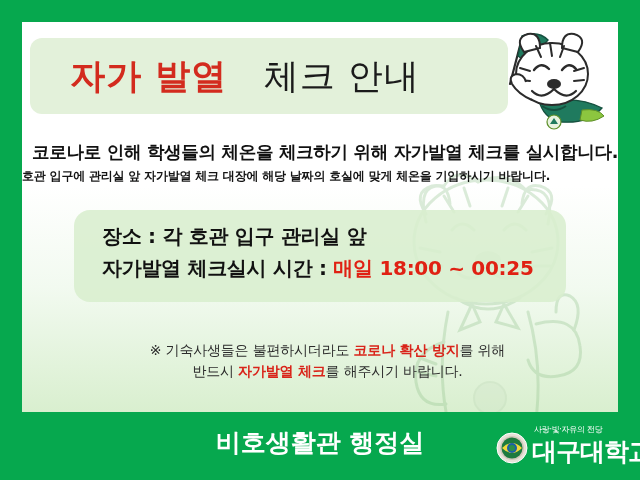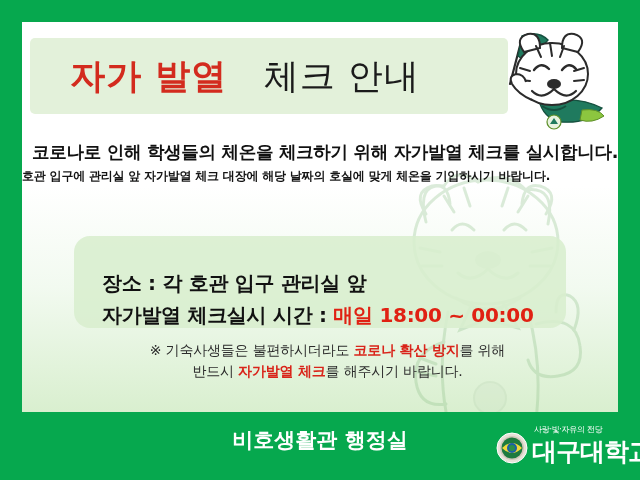--- a/index.html
+++ b/index.html
@@ -44,21 +44,21 @@
   }
 
   
   .title-box {
     position: absolute;
     left: 8px;
     top: 16px;
     width: 478px;
     height: 76px;
     background: #e3f1da;
-    border-radius: 5px;
+    border-radius: 12px;
     box-sizing: border-box;
   }
   .title-text {
     position: absolute;
     left: 0;
     top: 16px;
     width: 430px;
     text-align: center;
     font-size: 35px;
     line-height: 44px;
@@ -106,22 +106,21 @@
   
   .info-box {
     position: absolute;
     left: 52px;
     top: 188px;
     width: 492px;
     height: 92px;
     background: rgba(216, 238, 206, 0.88);
     border-radius: 16px;
     box-sizing: border-box;
-    padding: 31px 0 0 28px;
-    margin-top: 26px;
+    padding: 10px 0 0 28px;
   }
   .info-line {
     font-size: 20px;
     font-weight: bold;
     color: #111111;
     line-height: 32px;
     white-space: nowrap;
     letter-spacing: -0.3px;
   }
   .info-line .red { color: #e02113; }
@@ -153,21 +152,21 @@
     width: 640px;
     height: 68px;
     background: #06a84e;
   }
   .footer-title {
     position: absolute;
     left: 0;
     top: 14px;
     width: 640px;
     text-align: center;
-    font-size: 21px;
+    font-size: 25px;
     font-weight: bold;
     color: #ffffff;
     letter-spacing: 0px;
     white-space: nowrap;
   }
   .univ-logo {
     position: absolute;
     right: 8px;
     top: 12px;
     width: 136px;
@@ -304,21 +303,21 @@
     </svg>
 
     <div class="headline">코로나로 인해 학생들의 체온을 체크하기 위해 자가발열 체크를 실시합니다.</div>
     <div class="subline">호관 입구에 관리실 앞 자가발열 체크 대장에 해당 날짜의 호실에 맞게 체온을 기입하시기 바랍니다.</div>
 
     <div class="info-box">
       <div class="info-line">
         <span>장소 : 각 호관 입구 관리실 앞</span>
       </div>
       <div class="info-line">
-        <span>자가발열 체크실시 시간 : </span><span class="red">매일 18:00 ~ 00:00</span>
+        <span>자가발열 체크실시 시간 : </span><span class="red">매일 18:00 ~ 00:25</span>
       </div>
     </div>
 
     <div class="notes">
       <div class="note-line">
         <span>※ 기숙사생들은 불편하시더라도 </span><span class="red">코로나 확산 방지</span><span>를 위해</span>
       </div>
       <div class="note-line indent">
         <span>반드시 </span><span class="red">자가발열 체크</span><span>를 해주시기 바랍니다.</span>
       </div>

